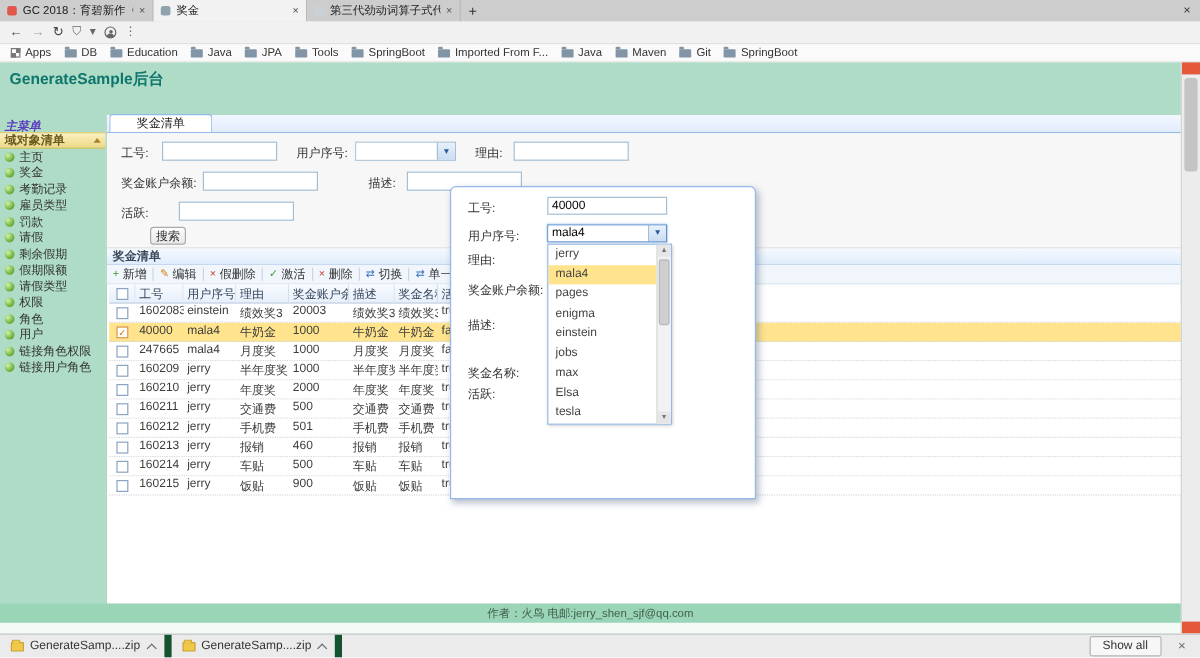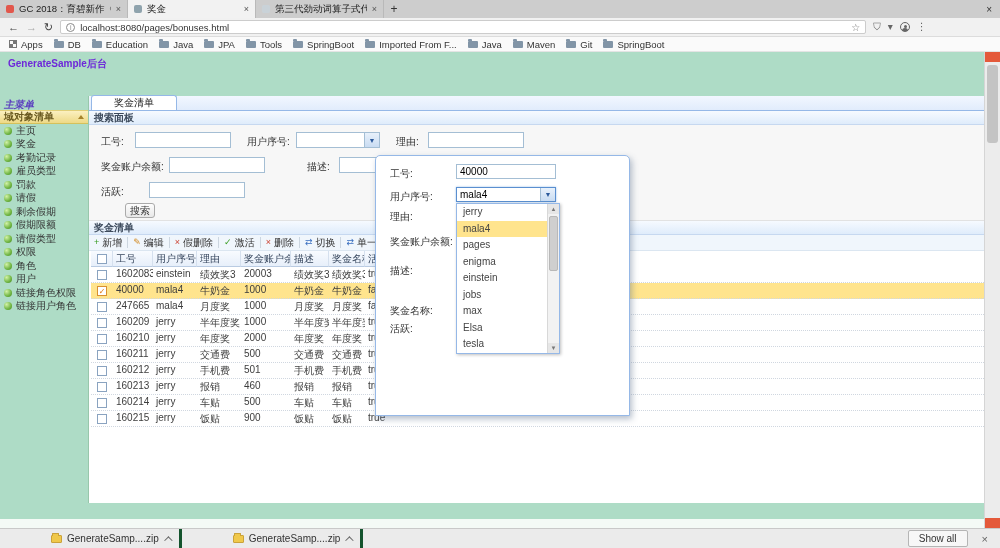--- a/index.html
+++ b/index.html
@@ -34,21 +34,21 @@
   .bm { display:flex; align-items:center; gap:4px; font-size:9.5px; color:#333; white-space:nowrap; }
   .folder { width:10px; height:7px; background:#8295a7; border-radius:1px; position:relative; flex:0 0 auto; }
   .folder::before { content:""; position:absolute; top:-2px; left:0; width:4px; height:2px; background:#8295a7; border-radius:1px 1px 0 0; }
   .appsgrid { width:8px; height:8px; flex:0 0 auto;
     background:conic-gradient(#777 0 25%,transparent 0 50%,#777 0 75%,transparent 0);
     outline:1px solid #777; outline-offset:-1px; }
 
   
   .page { position:absolute; top:52px; left:0; width:1000px; height:476px; background:#aedcc6; }
   .page-header { position:absolute; top:0; left:0; width:984px; height:44px; padding:5px 8px; }
-  .pg-title { font-size:10px; font-weight:bold; color:#6d28d9; }
+  .pg-title { font-size:13px; font-weight:bold; color:#0f766e; }
   .pg-sub { margin-top:6px; font-size:11px; font-weight:bold; color:#2a2a2a; }
 
   .sidebar { position:absolute; top:44px; left:0; width:88px; height:407px; }
   .menu-title { height:14px; padding:2px 4px 0; font-weight:bold; color:#5b3fbf;font-style:italic; }
   .acc-head { height:14px; background:linear-gradient(#fbf0c0,#edd986); border-top:1px solid #e0cf78; border-bottom:1px solid #d4c15c; display:flex; align-items:center; justify-content:space-between; padding:0 4px; font-weight:bold; color:#6a5a20; }
   .acc-ic { width:0; height:0; border-left:3px solid transparent; border-right:3px solid transparent; border-bottom:4px solid #a5822a; }
   .menu-item { display:flex; align-items:center; gap:4px; padding:1px 4px; height:13.5px; color:#333; }
   .ball { width:8px; height:8px; border-radius:50%; flex:0 0 auto;
     background:radial-gradient(circle at 32% 30%, #d2f2a8, #6db33f 62%, #48892a); }
 
@@ -106,21 +106,21 @@
   .opts { flex:1; overflow:hidden; }
   .opt { height:16.5px; line-height:16.5px; padding-left:6px; color:#444; white-space:nowrap; }
   .opt.sel { background:#ffe48d; }
   .vsb { width:12px; background:#f2f2f2; border-left:1px solid #d8d8d8; position:relative; flex:0 0 auto; }
   .vsb .up,.vsb .dn { position:absolute; left:0; width:100%; height:10px; background:#e6e6e6; color:#777; font-size:6px; line-height:10px; text-align:center; }
   .vsb .up { top:0; } .vsb .dn { bottom:0; }
   .vthumb { position:absolute; left:1px; top:12px; width:9px; height:55px; background:#cfcfcf; border:1px solid #b8b8b8; border-radius:2px; }
 
   
   .dlbar { position:absolute; top:528px; left:0; width:1000px; height:20px; background:#ebebeb; border-top:1px solid #c9c9c9; display:flex; align-items:center; }
-  .dl-item { display:flex; align-items:center; gap:5px; padding:0 9px; height:100%; border-right:3px solid #14532d;margin-left:42px; }
+  .dl-item { display:flex; align-items:center; gap:5px; padding:0 9px; height:100%; border-right:6px solid #14532d; }
   .zipicon { width:11px; height:8px; background:#f0c84a; border:1px solid #caa23a; border-radius:1px; position:relative; flex:0 0 auto; }
   .zipicon::before { content:""; position:absolute; top:-3px; left:0; width:5px; height:2px; background:#f0c84a; border:1px solid #caa23a; border-bottom:none; border-radius:1px 1px 0 0; }
   .chev { width:6px; height:6px; border-top:1.5px solid #666; border-right:1.5px solid #666; transform:rotate(-45deg) translateY(2px); }
   .dl-right { margin-left:auto; display:flex; align-items:center; gap:10px; padding-right:8px; }
   .showall { padding:2px 10px; border:1px solid #b5b5b5; border-radius:2px; background:#f7f7f7; color:#333; }
   .dl-close { color:#666; font-size:11px; padding:0 4px; }
 </style>
 </head>
 <body>
 
@@ -145,25 +145,20 @@
         </div>
       </div>
     <div class="newtab">+</div>
     <div class="winclose">×</div>
   </div>
 
   <div class="addrbar">
     <span class="navic">←</span>
     <span class="navic dis">→</span>
     <span class="navic">↻</span>
-    <div class="urlbox">
-      <span class="info-ic">i</span>
-      <span class="urltext">localhost:8080/pages/bonuses.html</span>
-      <span class="star">☆</span>
-    </div>
     <span class="rt-ic">⛉</span>
     <span class="rt-ic">▾</span>
     <span class="person"></span>
     <span class="rt-ic">⋮</span>
   </div>
 
   <div class="bookbar" id="bookmarks">
       <div class="bm">
         <span class="appsgrid"></span>
         <span>Apps</span>
@@ -283,21 +278,20 @@
             <span>链接用户角色</span>
           </div>
         </div>
     </div>
 
     <div class="main">
       <div class="tabs-strip">
         <div class="tab-btn">奖金清单</div>
       </div>
 
-      <div class="panel-head">搜索面板</div>
       <div class="search-body">
         <span class="flab" style="left:12px;top:10px">工号:</span>
         <input class="finput" style="left: 46px; top: 7px;">
         <span class="flab" style="left:158px;top:10px">用户序号:</span>
         <div class="scombo">
           <input style="">
           <span class="arrow-btn">▼</span>
         </div>
         <span class="flab" style="left:307px;top:10px">理由:</span>
         <input class="finput" style="left: 339px; top: 7px;">
@@ -483,20 +477,23 @@
               <div class="cell" style="width:44px">饭贴</div>
               <div class="cell" style="width:50px">900</div>
               <div class="cell" style="width:38px">饭贴</div>
               <div class="cell" style="width:36px">饭贴</div>
               <div class="cell" style="width:40px">true</div>
             </div>
           </div>
       </div>
     </div>
 
+    <div class="footer">
+      <span>作者：火鸟 电邮:jerry_shen_sjf@qq.com</span>
+    </div>
     <div class="belowfoot"></div>
 
     <div class="pg-scroll">
       <div class="or-top"></div>
       <div class="pg-thumb"></div>
       <div class="or-bot"></div>
     </div>
   </div>
 
   <div class="dialog">

